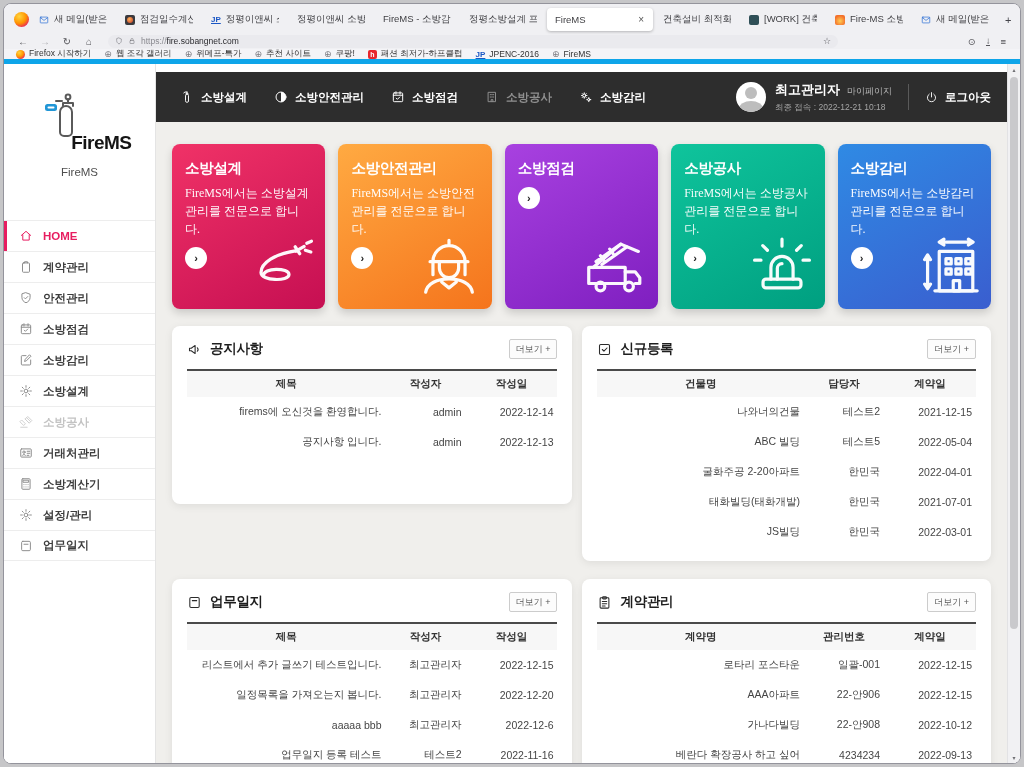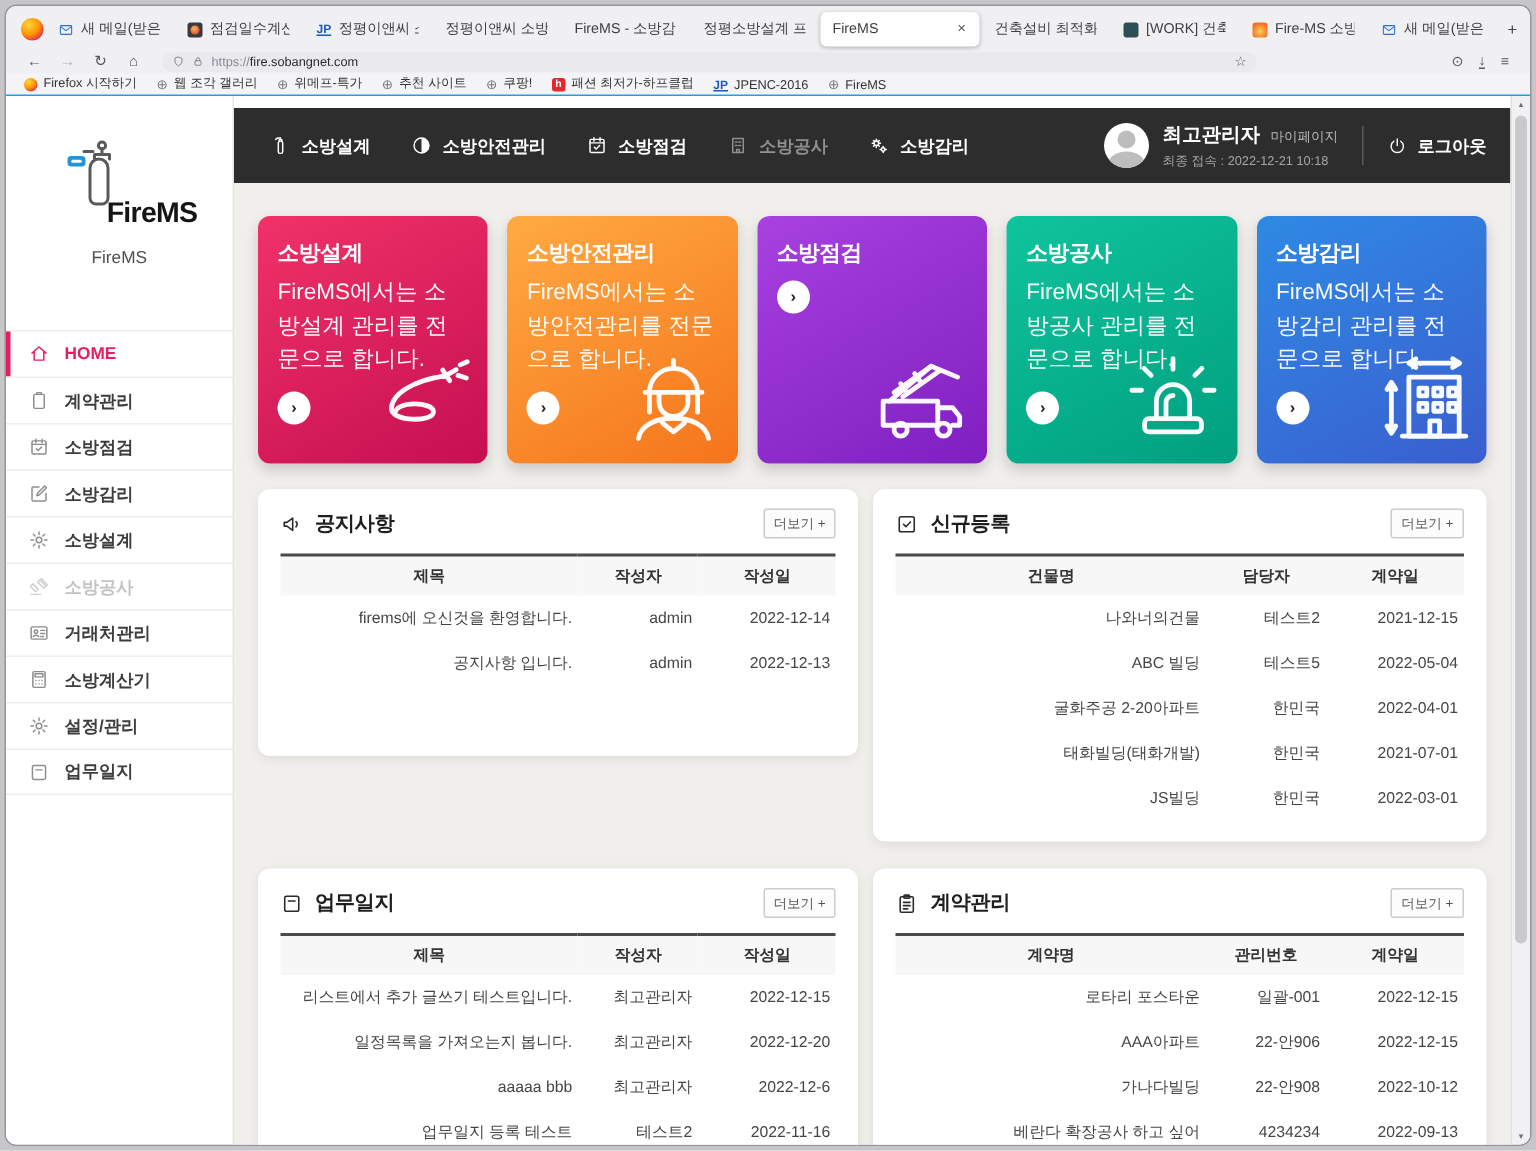--- a/index.html
+++ b/index.html
@@ -38,21 +38,21 @@
             display:flex; align-items:center; padding:0 7px; gap:5px; max-width:730px; }
   .urlbar svg { width:8px; height:8px; }
   .url-text { font-size:8.5px; color:#8a8a90; }
   .url-text b { color:#2a2a2e; font-weight:normal; }
   .url-star { margin-left:auto; font-size:9px; color:#55555a; }
   .nav-right { display:flex; align-items:center; gap:10px; margin-left:auto; padding-right:4px; }
   .nav-right span { font-size:9.5px; color:#55555a; }
   .dl { border-bottom:1px solid #55555a; line-height:8px; }
 
   .bookmarks { height:15px; display:flex; align-items:center; gap:13px; padding:0 12px;
-               font-size:8.5px; color:#333; border-bottom:1px solid #0ea5e9; background:#f4f4f7;}
+               font-size:8.5px; color:#333; border-bottom:5px solid #0ea5e9; background:#f4f4f7;}
   .bm { display:flex; align-items:center; gap:4px; flex:0 0 auto; }
   .bm .g { color:#7a7a80; font-size:9px; }
   .bm .hq { width:9px; height:9px; background:#e8262d; color:#fff; border-radius:2px;
             font-size:7px; font-weight:bold; display:flex; align-items:center; justify-content:center; }
   .bm .jp { color:#1a56c4; font-weight:bold; font-size:8px; text-decoration:underline; }
 
   
   .page { position:absolute; top:60px; left:0; right:0; bottom:0; background:#fff; }
 
   .scrollbar { position:absolute; right:0; top:0; bottom:0; width:13px; background:#f1f1f3;
@@ -98,21 +98,21 @@
   .udivider { width:1px; height:26px; background:#5a5a5a; margin:0 16px; }
   .logout { display:flex; align-items:center; gap:7px; color:#fff; font-size:11.5px; font-weight:bold; }
   .logout svg { width:13px; height:13px; }
 
   .main { position:absolute; top:58px; left:0; right:0; bottom:0; background:#f0efec; padding:22px 16px 0; }
 
   .cards { display:grid; grid-template-columns:repeat(5,1fr); gap:13px; height:165px; }
   .card { border-radius:8px; padding:15px 13px; color:#fff; position:relative; overflow:hidden;
           box-shadow:0 4px 9px rgba(0,0,0,.16); }
   .card h3 { font-size:14.5px; font-weight:bold; letter-spacing:-.3px; }
-  .card p { font-size:15px; line-height:1.5; margin-top:6px; opacity:.96; }
+  .card p { font-size:12px; line-height:1.5; margin-top:6px; opacity:.96;font-family:Liberation Serif, serif; }
   .card-btn { width:22px; height:22px; border-radius:50%; background:#fff; color:#222;
               display:flex; align-items:center; justify-content:center; font-size:11px; font-weight:bold; margin-top:9px; }
   .card-art { position:absolute; right:8px; bottom:8px; width:70px; height:70px; }
   .card-art svg { width:70px; height:70px; }
   .c1 { background:linear-gradient(150deg,#f03267,#c60f52); }
   .c2 { background:linear-gradient(150deg,#ffaa42,#f5741c); }
   .c3 { background:linear-gradient(150deg,#a841e0,#7f1fc0); }
   .c4 { background:linear-gradient(150deg,#0fc49c,#009f80); }
   .c5 { background:linear-gradient(150deg,#2f8ae4,#3a5ecf); }
 
@@ -368,20 +368,26 @@
             <span>HOME</span>
           </div>
         <div class="mitem">
             <svg class="ic">
               <use href="#sym-clip"></use>
             </svg>
             <span>계약관리</span>
           </div>
         <div class="mitem">
             <svg class="ic">
+              <use href="#sym-shieldcheck"></use>
+            </svg>
+            <span>안전관리</span>
+          </div>
+        <div class="mitem">
+            <svg class="ic">
               <use href="#sym-calcheck"></use>
             </svg>
             <span>소방점검</span>
           </div>
         <div class="mitem">
             <svg class="ic">
               <use href="#sym-editnote"></use>
             </svg>
             <span>소방감리</span>
           </div>

